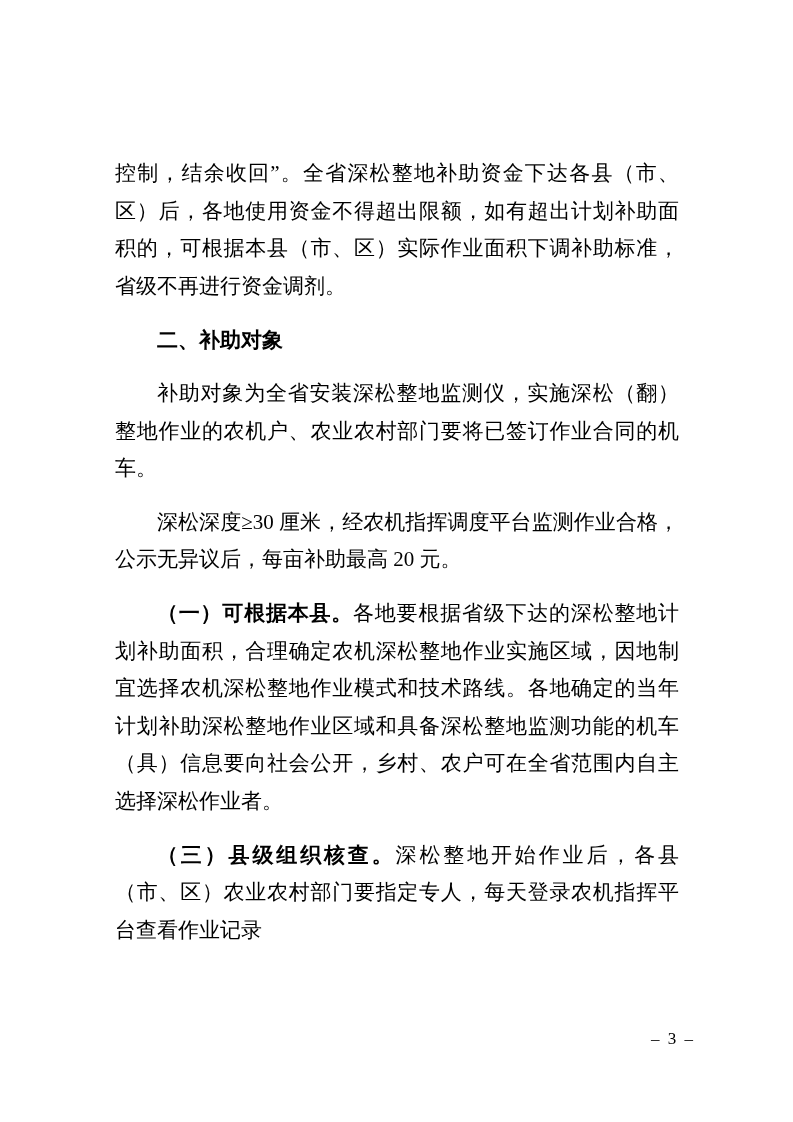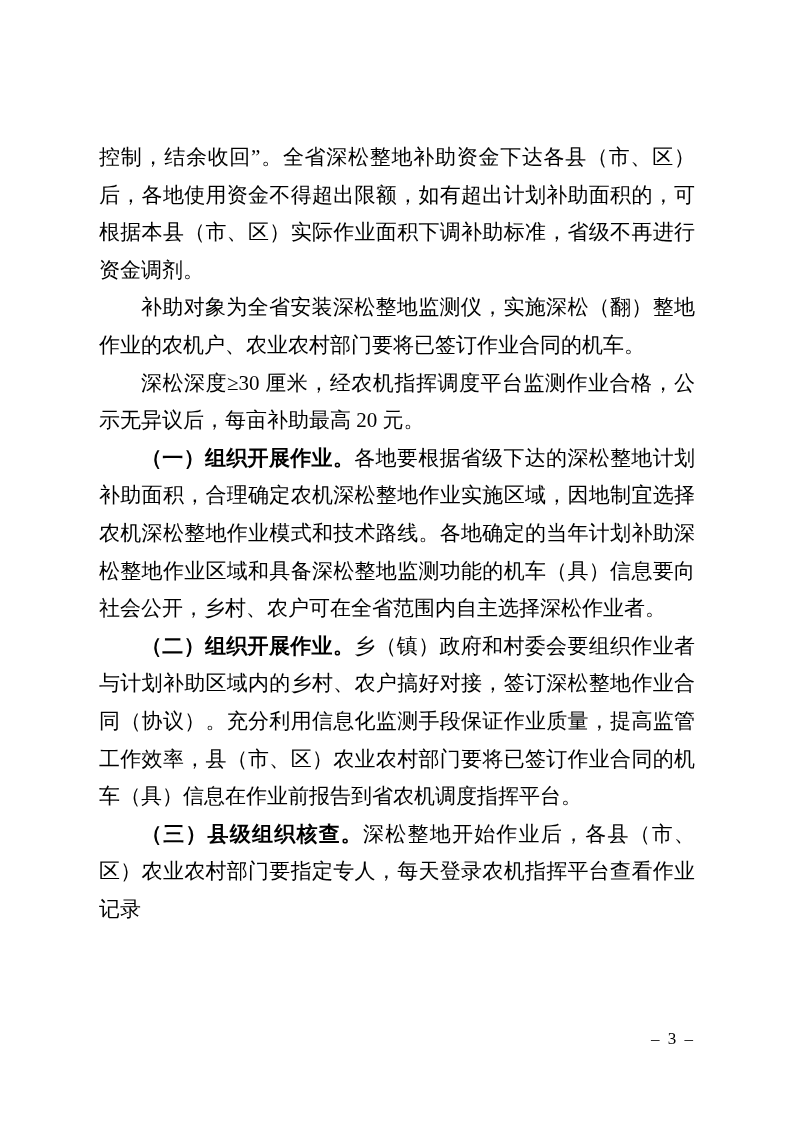--- a/index.html
+++ b/index.html
@@ -17,21 +17,21 @@
   }
   .content {
     position: absolute;
     left: 99px;
     top: 139px;
     width: 596px;
     color: #000000;
   }
   .content p,
   .content h2 {
-    margin: 0;
+    margin: 16px;
     padding: 0;
     font-size: 21px;
     line-height: 37.6px;
     text-align: justify;
     text-justify: inter-ideograph;
     word-break: break-all;
     color: #000000;
   }
   .body-text {
     font-family: "Liberation Serif", "DejaVu Serif", serif;
@@ -60,29 +60,29 @@
   }
 </style>
 </head>
 <body>
 
 <div class="page">
   <div class="content">
 
     <p class="body-text continuation">控制，结余收回”。全省深松整地补助资金下达各县（市、区）后，各地使用资金不得超出限额，如有超出计划补助面积的，可根据本县（市、区）实际作业面积下调补助标准，省级不再进行资金调剂。</p>
 
+    <h2 class="section-heading">二、补助对象</h2>
 
     <p class="body-text">补助对象为全省安装深松整地监测仪，实施深松（翻）整地作业的农机户、农业农村部门要将已签订作业合同的机车。</p>
 
 
     <p class="body-text">深松深度≥30 厘米，经农机指挥调度平台监测作业合格，公示无异议后，每亩补助最高 20 元。</p>
 
 
-    <p class="body-text"><span class="lead">（一）组织开展作业。</span><span>各地要根据省级下达的深松整地计划补助面积，合理确定农机深松整地作业实施区域，因地制宜选择农机深松整地作业模式和技术路线。各地确定的当年计划补助深松整地作业区域和具备深松整地监测功能的机车（具）信息要向社会公开，乡村、农户可在全省范围内自主选择深松作业者。</span></p>
+    <p class="body-text"><span class="lead">（一）可根据本县。</span><span>各地要根据省级下达的深松整地计划补助面积，合理确定农机深松整地作业实施区域，因地制宜选择农机深松整地作业模式和技术路线。各地确定的当年计划补助深松整地作业区域和具备深松整地监测功能的机车（具）信息要向社会公开，乡村、农户可在全省范围内自主选择深松作业者。</span></p>
 
-    <p class="body-text"><span class="lead">（二）组织开展作业。</span><span>乡（镇）政府和村委会要组织作业者与计划补助区域内的乡村、农户搞好对接，签订深松整地作业合同（协议）。充分利用信息化监测手段保证作业质量，提高监管工作效率，县（市、区）农业农村部门要将已签订作业合同的机车（具）信息在作业前报告到省农机调度指挥平台。</span></p>
 
     <p class="body-text"><span class="lead">（三）县级组织核查。</span><span>深松整地开始作业后，各县（市、区）农业农村部门要指定专人，每天登录农机指挥平台查看作业记录</span></p>
 
   </div>
 
   <div class="page-number">– 3 –</div>
 </div>
 
 </body></html>

